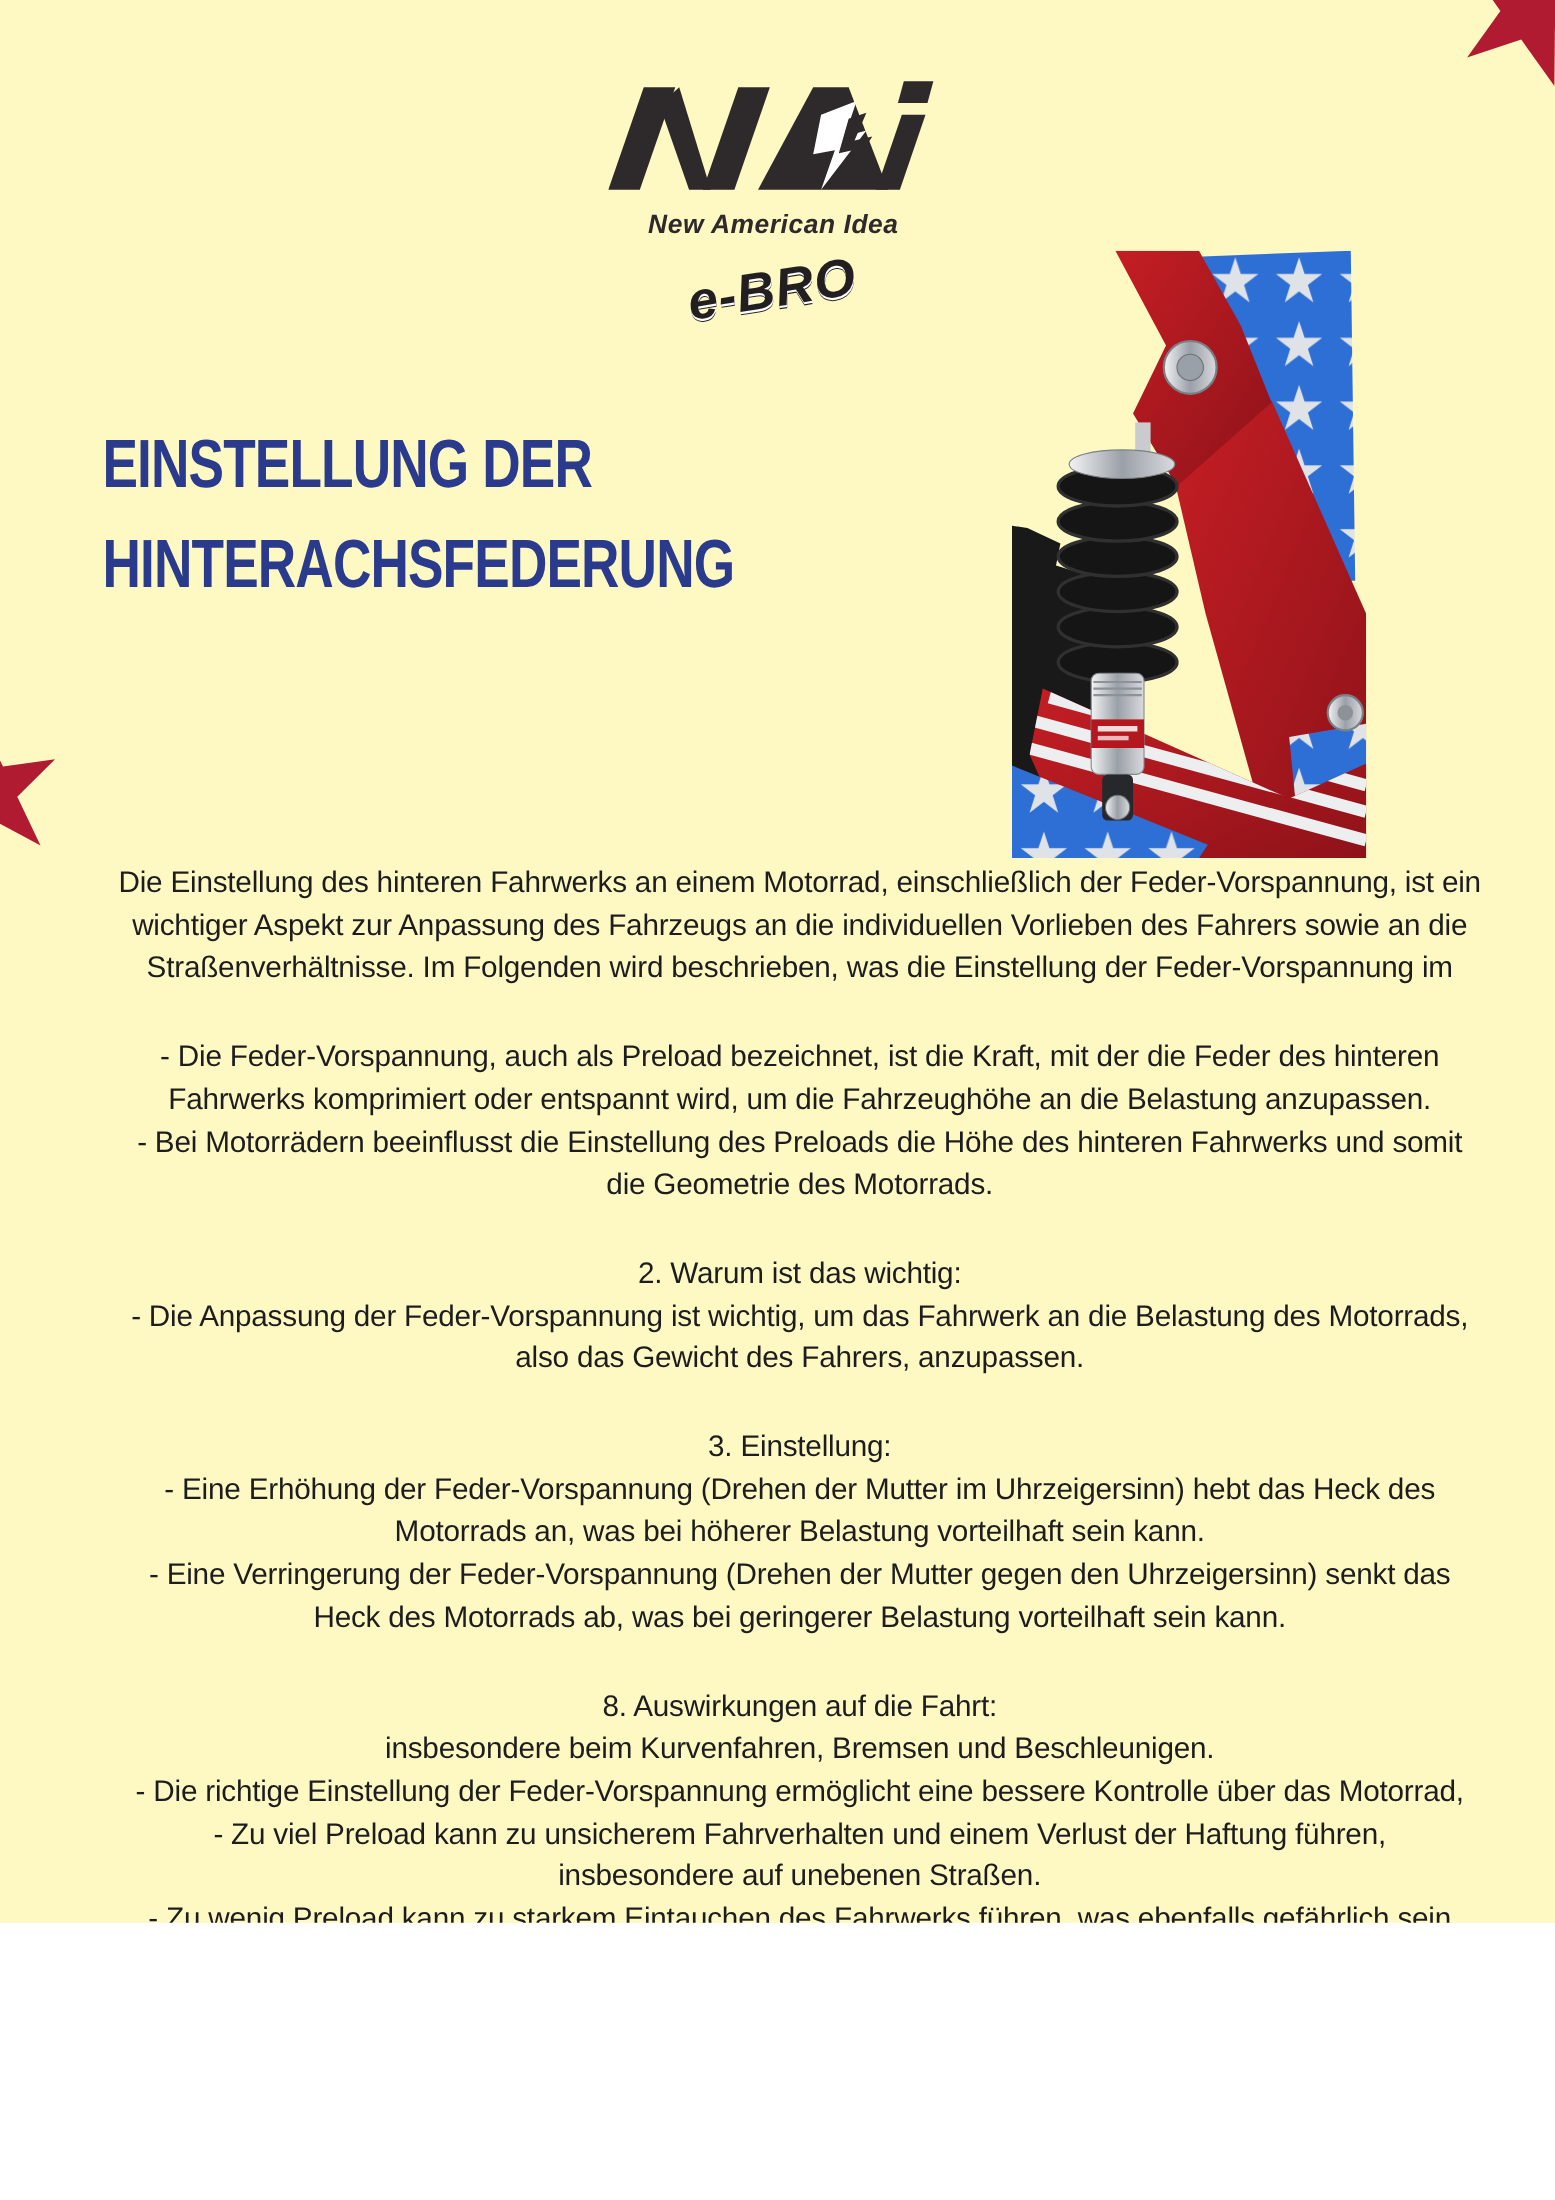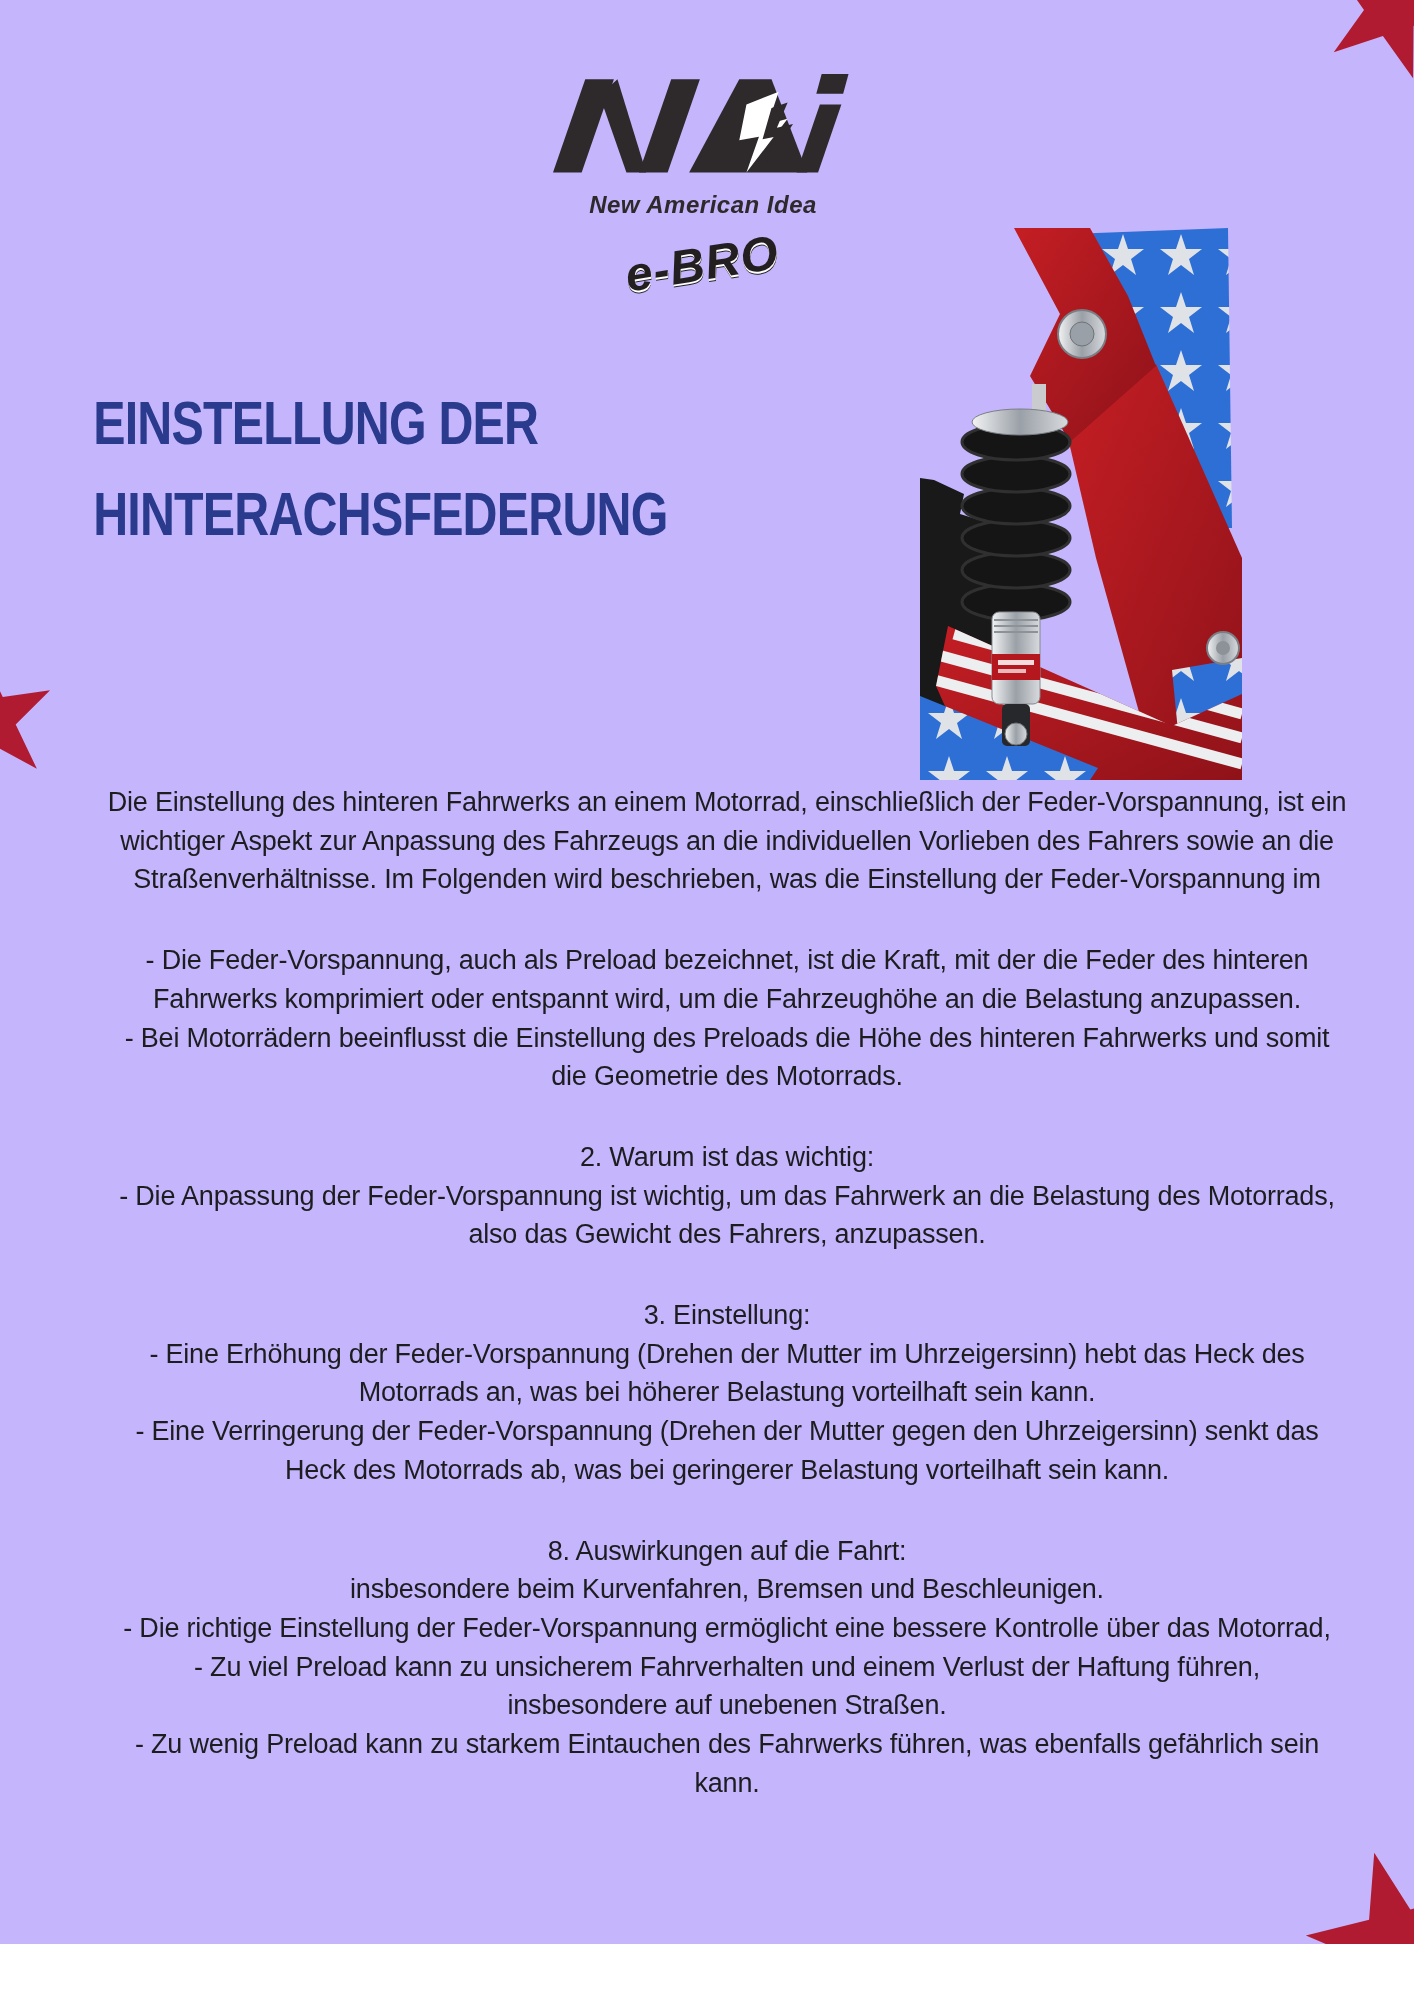--- a/index.html
+++ b/index.html
@@ -1,18 +1,18 @@
 <!DOCTYPE html>
 <html><head>
 <meta charset="utf-8">
 <style>
   html,body{margin:0;padding:0;}
   body{width:1414px;height:2000px;overflow:hidden;background:#ffffff;
        font-family:"Liberation Sans",sans-serif;}
-  #page{position:relative;width:1414px;height:1944px;overflow:hidden;background:#c4b5fd;}
+  #page{position:relative;width:1414px;height:1748px;overflow:hidden;background:#fef9c3;}
 
   
   .nai-logo{position:absolute;left:553px;top:66px;width:300px;height:118px;}
   .tagline{position:absolute;left:528px;top:191px;width:350px;text-align:center;
            font-size:24px;font-weight:bold;font-style:italic;color:#2e292a;letter-spacing:.5px;}
   .ebro{position:absolute;left:592px;top:236px;width:220px;text-align:center;
         transform:rotate(-9deg);font-style:italic;font-weight:900;font-size:48px;
         color:#231f20;letter-spacing:1px;
         text-shadow:0 2px 0 #ffffff,0 3px 0 #231f20;}
 

